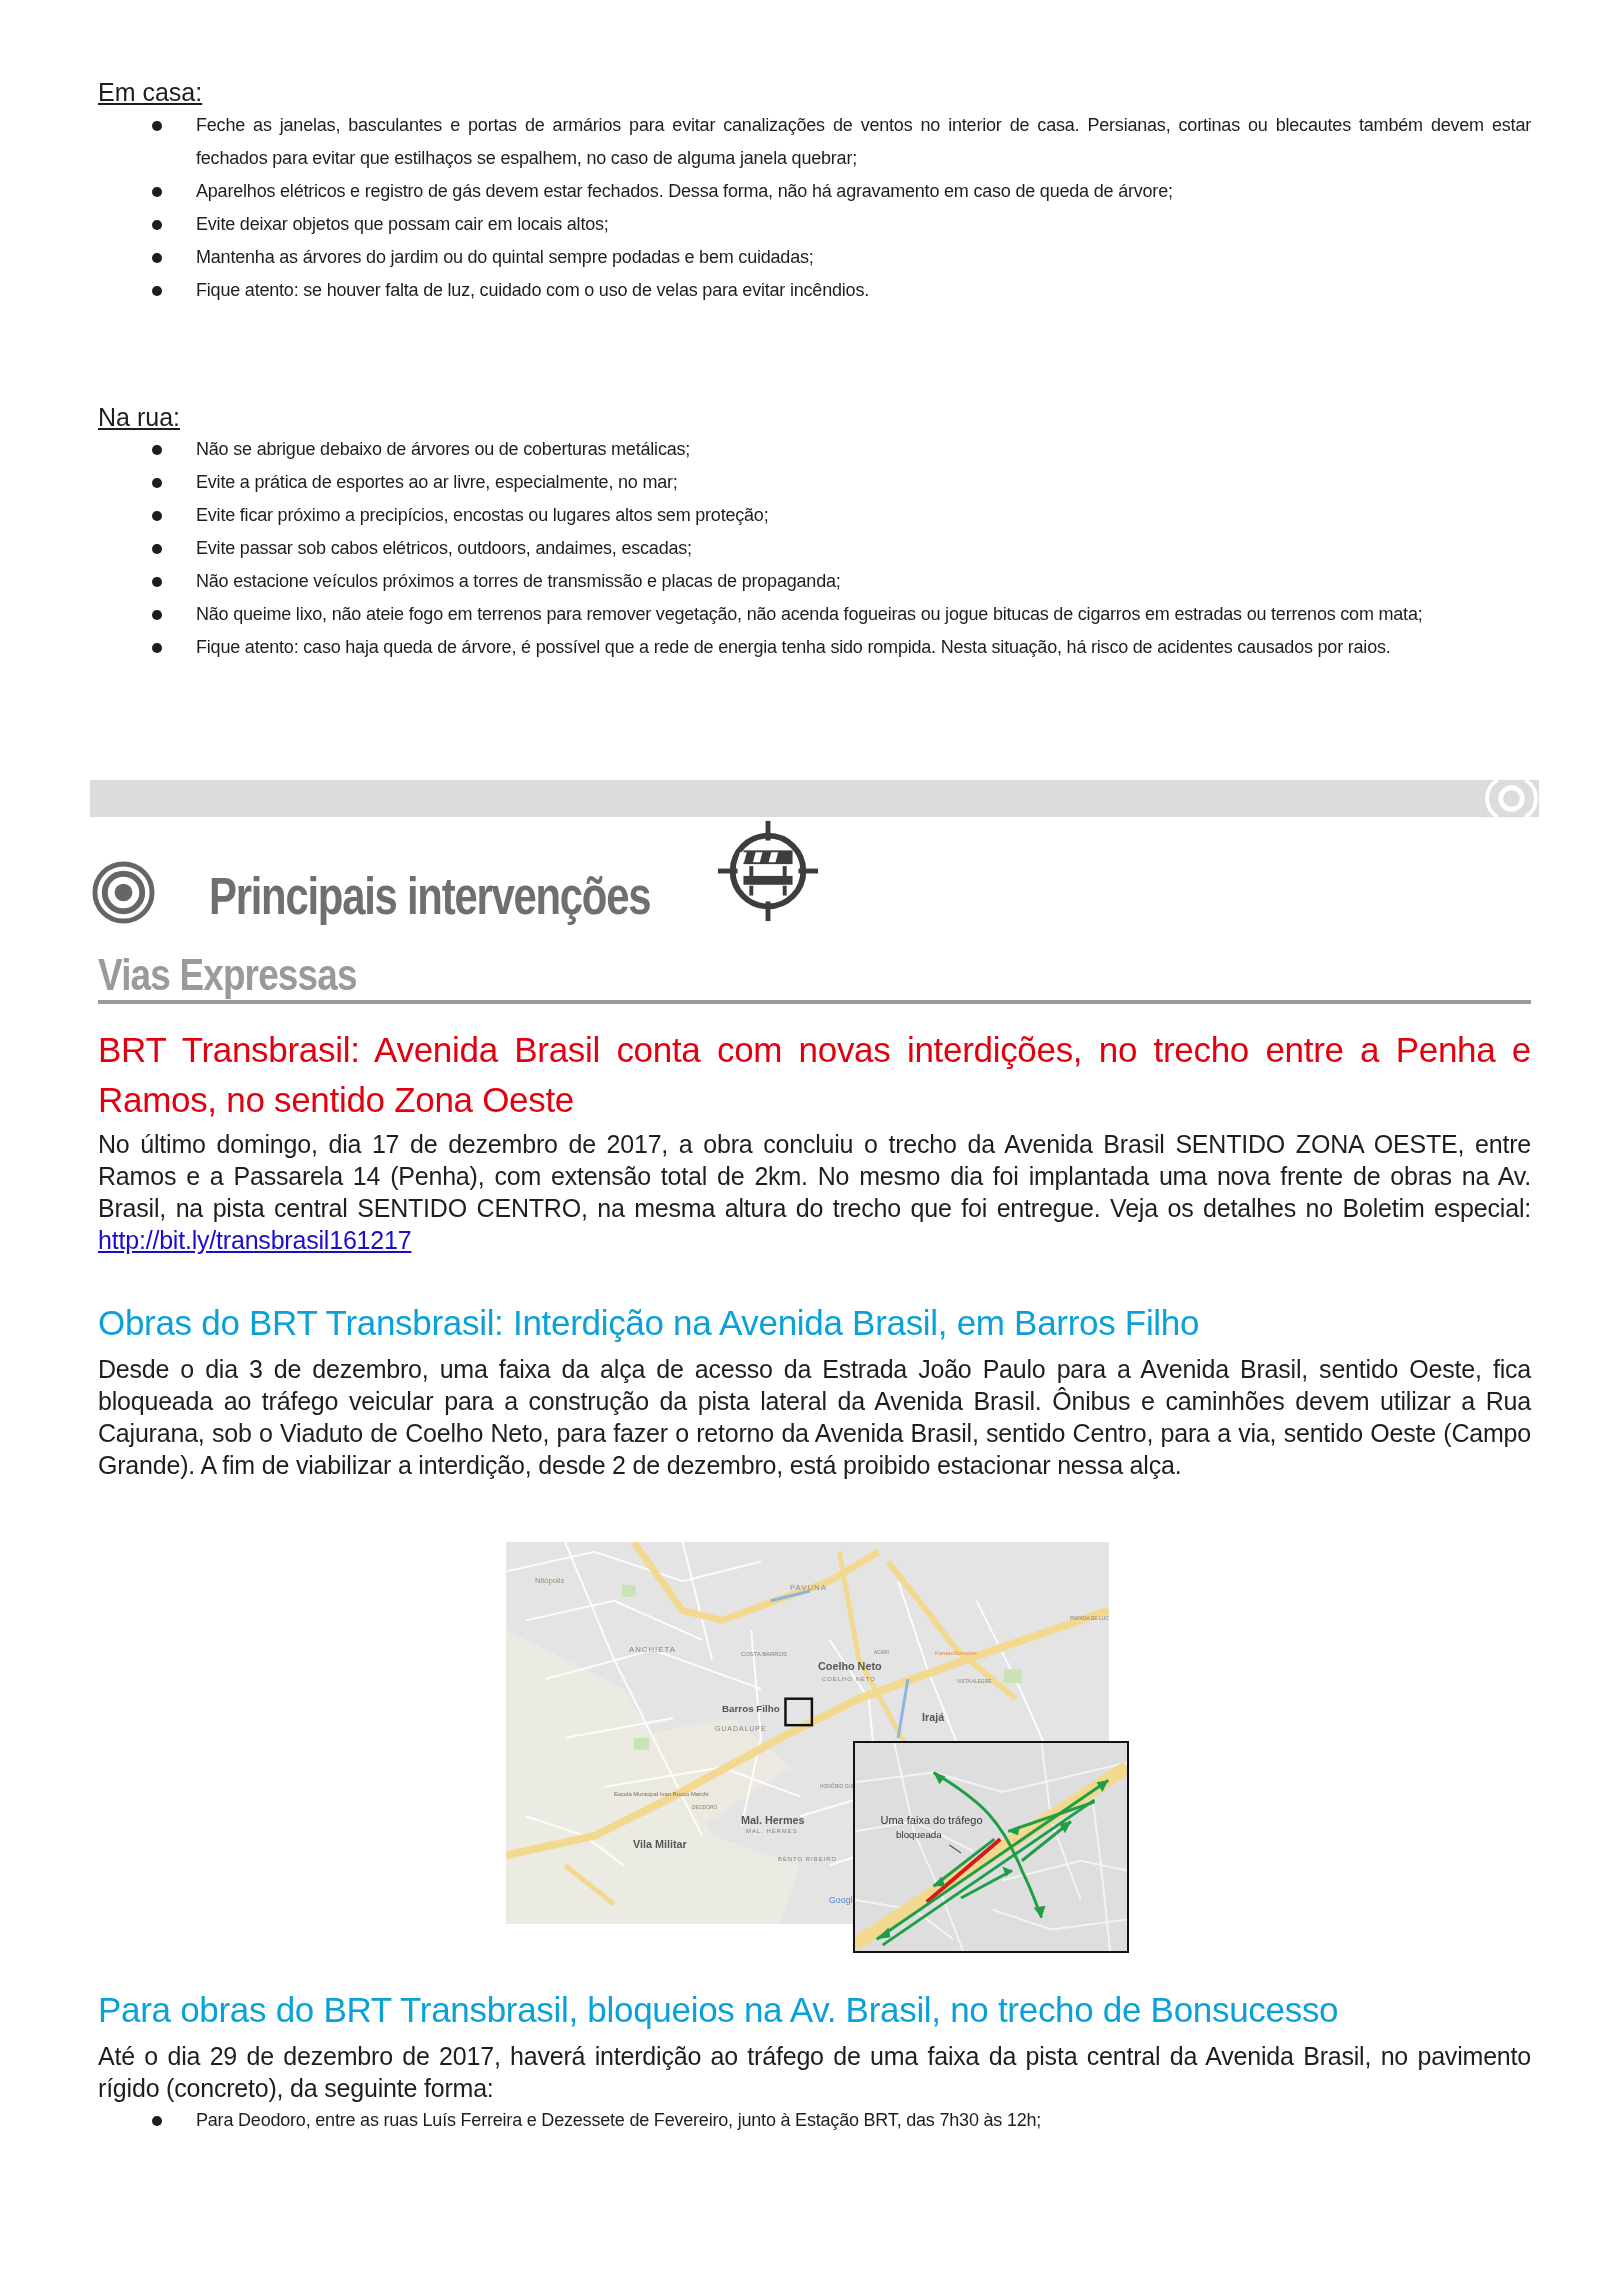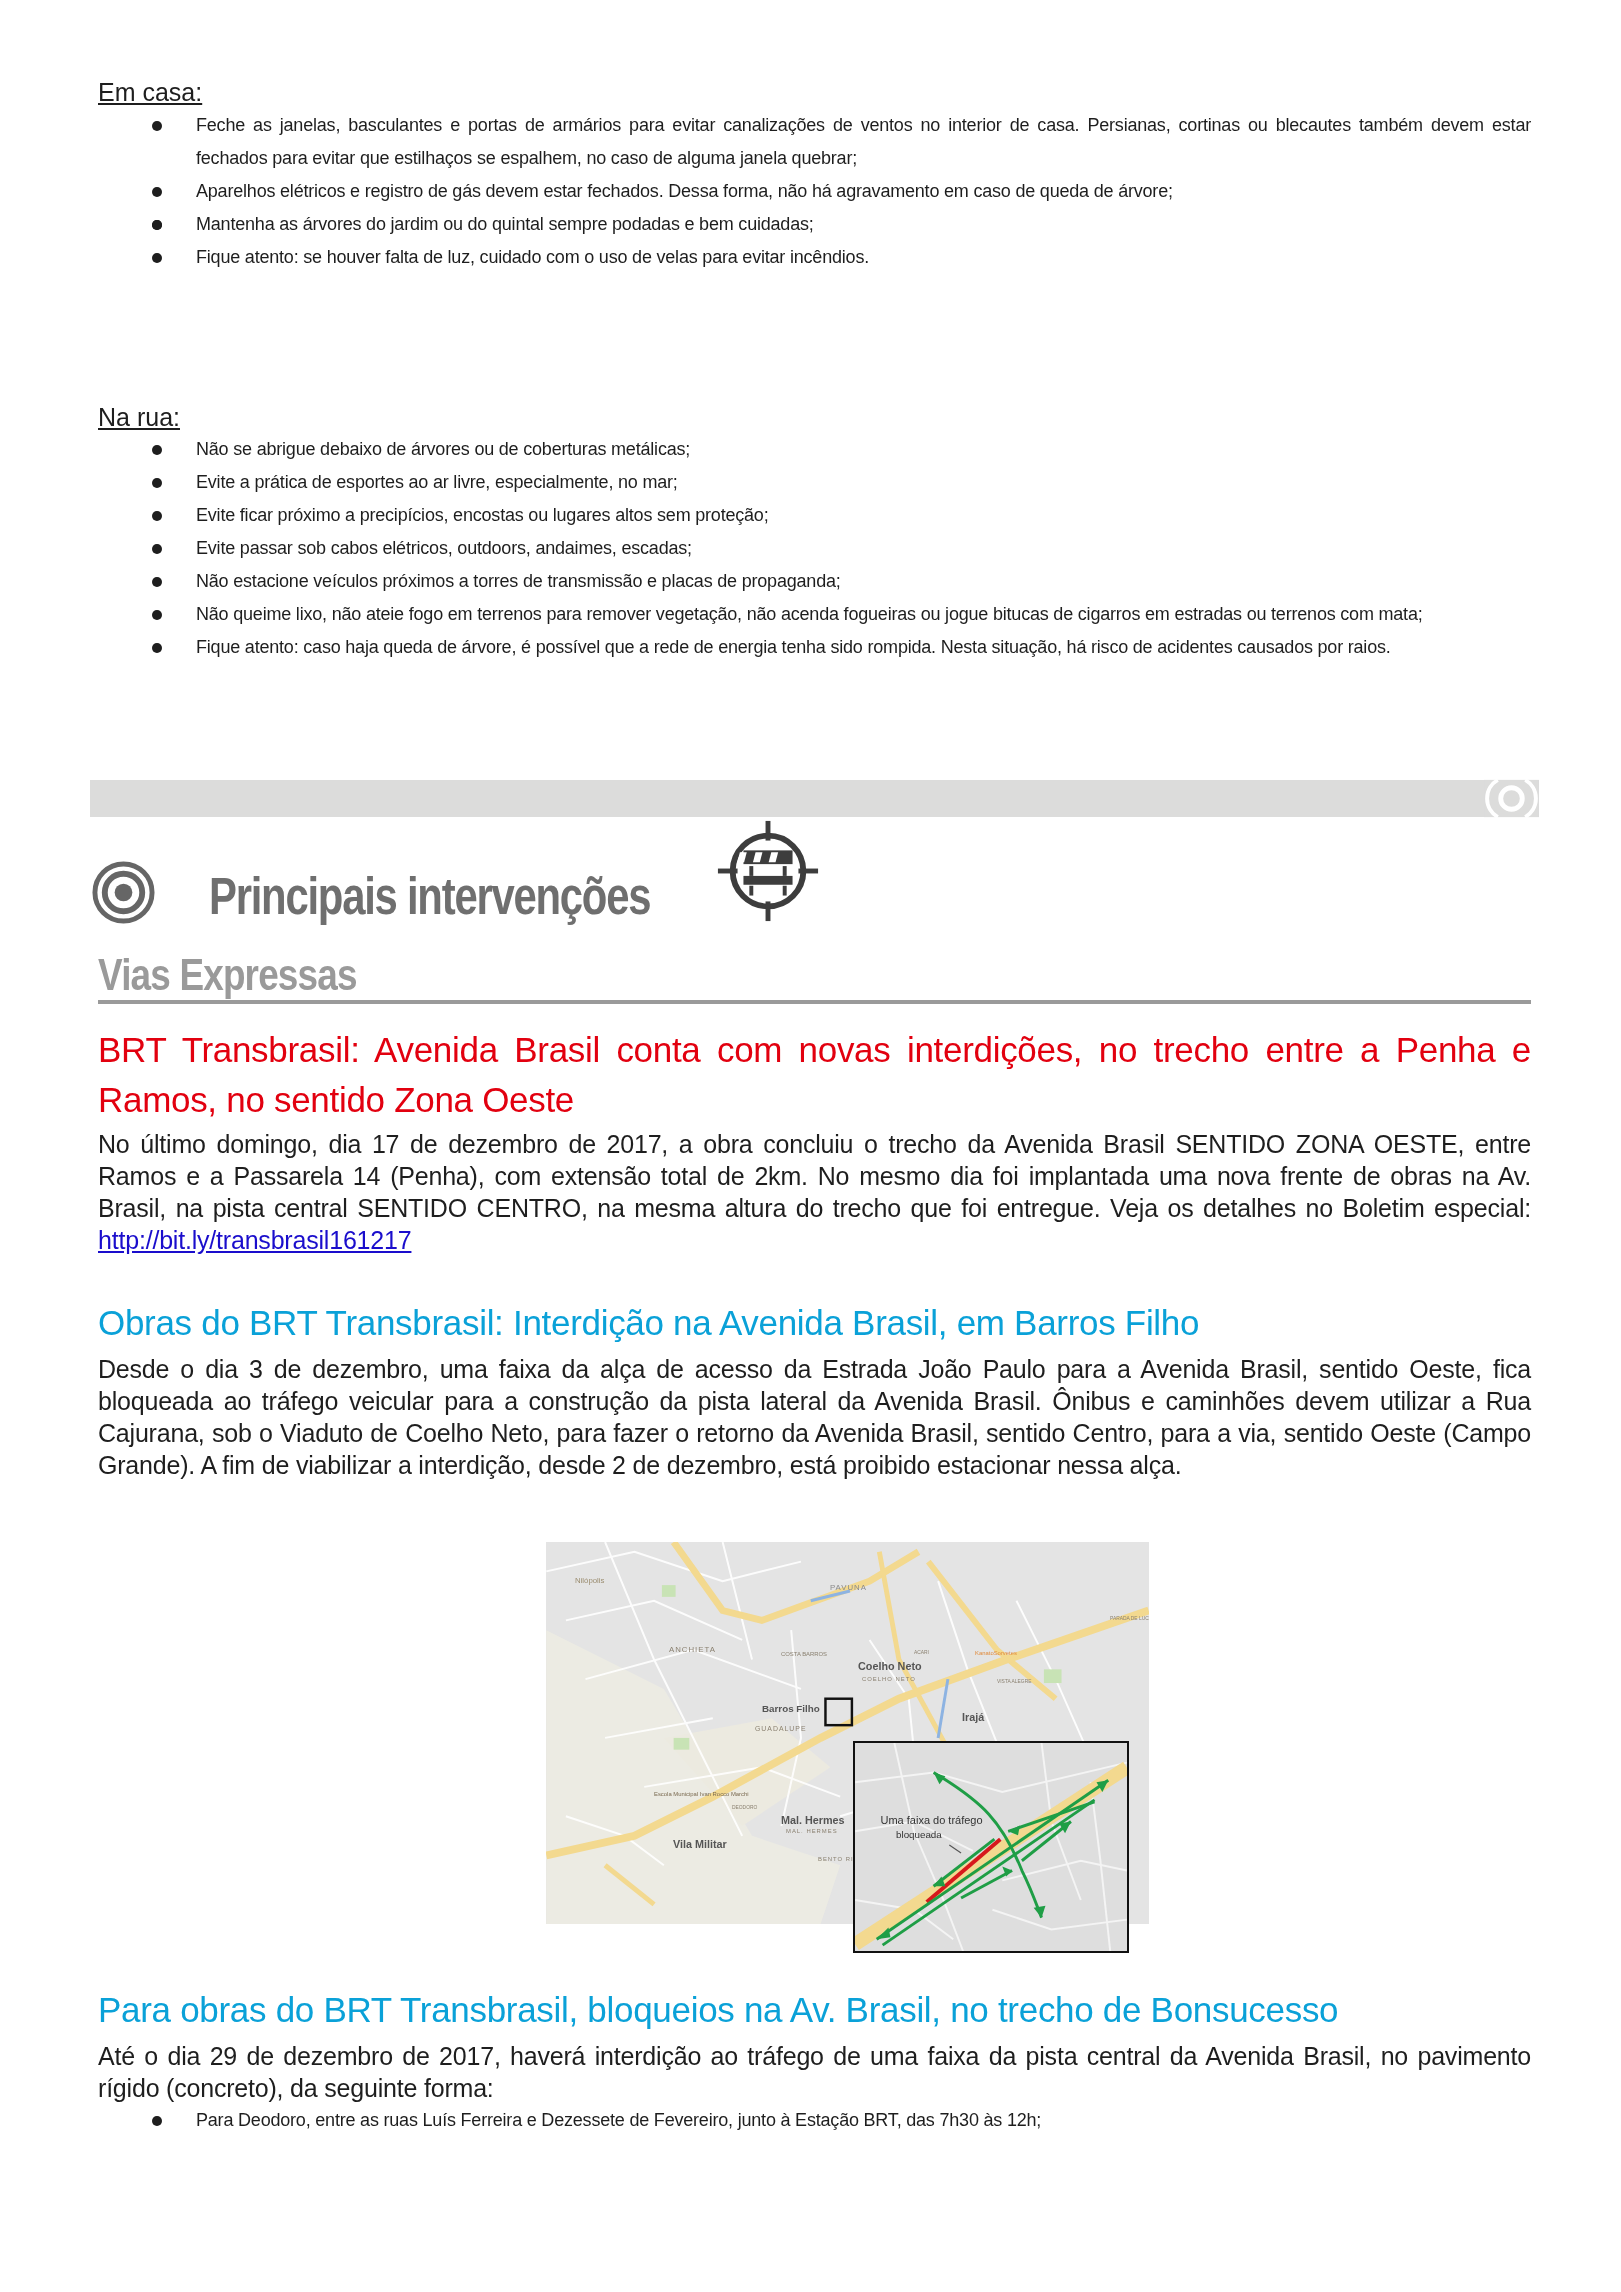--- a/index.html
+++ b/index.html
@@ -20,33 +20,33 @@
 
   .sub-section { position: absolute; left: 98px; top: 949px; width: 1433px; }
   .sub-section .sub-text { font-weight: bold; font-size: 45px; color: #9a9a9a; letter-spacing: -1px; transform: scaleX(0.82); transform-origin: left bottom; white-space: nowrap; line-height: 51px; display: inline-block; }
   .sub-section .rule { height: 3.9px; background: #9a9a9a; margin-top: 0px; width: 1433px; }
 
   .red-heading { position: absolute; left: 98px; top: 1025px; width: 1433px; color: #e2000f; font-size: 35px; line-height: 50px; text-align: justify; letter-spacing: -0.3px; }
   .blue-heading { position: absolute; left: 98px; color: #0aa1d8; font-size: 35px; line-height: 45px; white-space: nowrap; letter-spacing: -0.3px; }
   .para { position: absolute; left: 98px; width: 1433px; }
   a.link { color: #1a0dcc; text-decoration: underline; }
 
-  .map { position: absolute; left: 506px; top: 1542px; width: 603px; height: 382px; background: #e6e6e6; overflow: hidden; margin-left: 40px; }
+  .map { position: absolute; left: 506px; top: 1542px; width: 603px; height: 382px; background: #e6e6e6; overflow: hidden; }
   .inset { position: absolute; left: 853px; top: 1741px; width: 272px; height: 208px; border: 2.9px solid #111; background: #dedede; overflow: hidden; }
   .map-label { position: absolute; font-family: "Liberation Sans", sans-serif; white-space: nowrap; }
 </style>
 </head>
 <body>
 
 <div class="page">
   <div class="sub-label" style="top:76px;">Em casa:</div>
   <ul class="bullets" style="top:109px;">
     <li><span class="dot"></span><span>Feche as janelas, basculantes e portas de armários para evitar canalizações de ventos no interior de casa. Persianas, cortinas ou blecautes também devem estar fechados para evitar que estilhaços se espalhem, no caso de alguma janela quebrar;</span></li>
     <li><span class="dot"></span><span>Aparelhos elétricos e registro de gás devem estar fechados. Dessa forma, não há agravamento em caso de queda de árvore;</span></li>
-    <li><span class="dot"></span></li>
+    <li><span class="dot"></span><span>Evite deixar objetos que possam cair em locais altos;</span></li>
     <li><span class="dot"></span><span>Mantenha as árvores do jardim ou do quintal sempre podadas e bem cuidadas;</span></li>
     <li><span class="dot"></span><span>Fique atento: se houver falta de luz, cuidado com o uso de velas para evitar incêndios.</span></li>
   </ul>
 
   <div class="sub-label" style="top:401px;">Na rua:</div>
   <ul class="bullets" style="top:433px;">
     <li><span class="dot"></span><span>Não se abrigue debaixo de árvores ou de coberturas metálicas;</span></li>
     <li><span class="dot"></span><span>Evite a prática de esportes ao ar livre, especialmente, no mar;</span></li>
     <li><span class="dot"></span><span>Evite ficar próximo a precipícios, encostas ou lugares altos sem proteção;</span></li>
     <li><span class="dot"></span><span>Evite passar sob cabos elétricos, outdoors, andaimes, escadas;</span></li>

